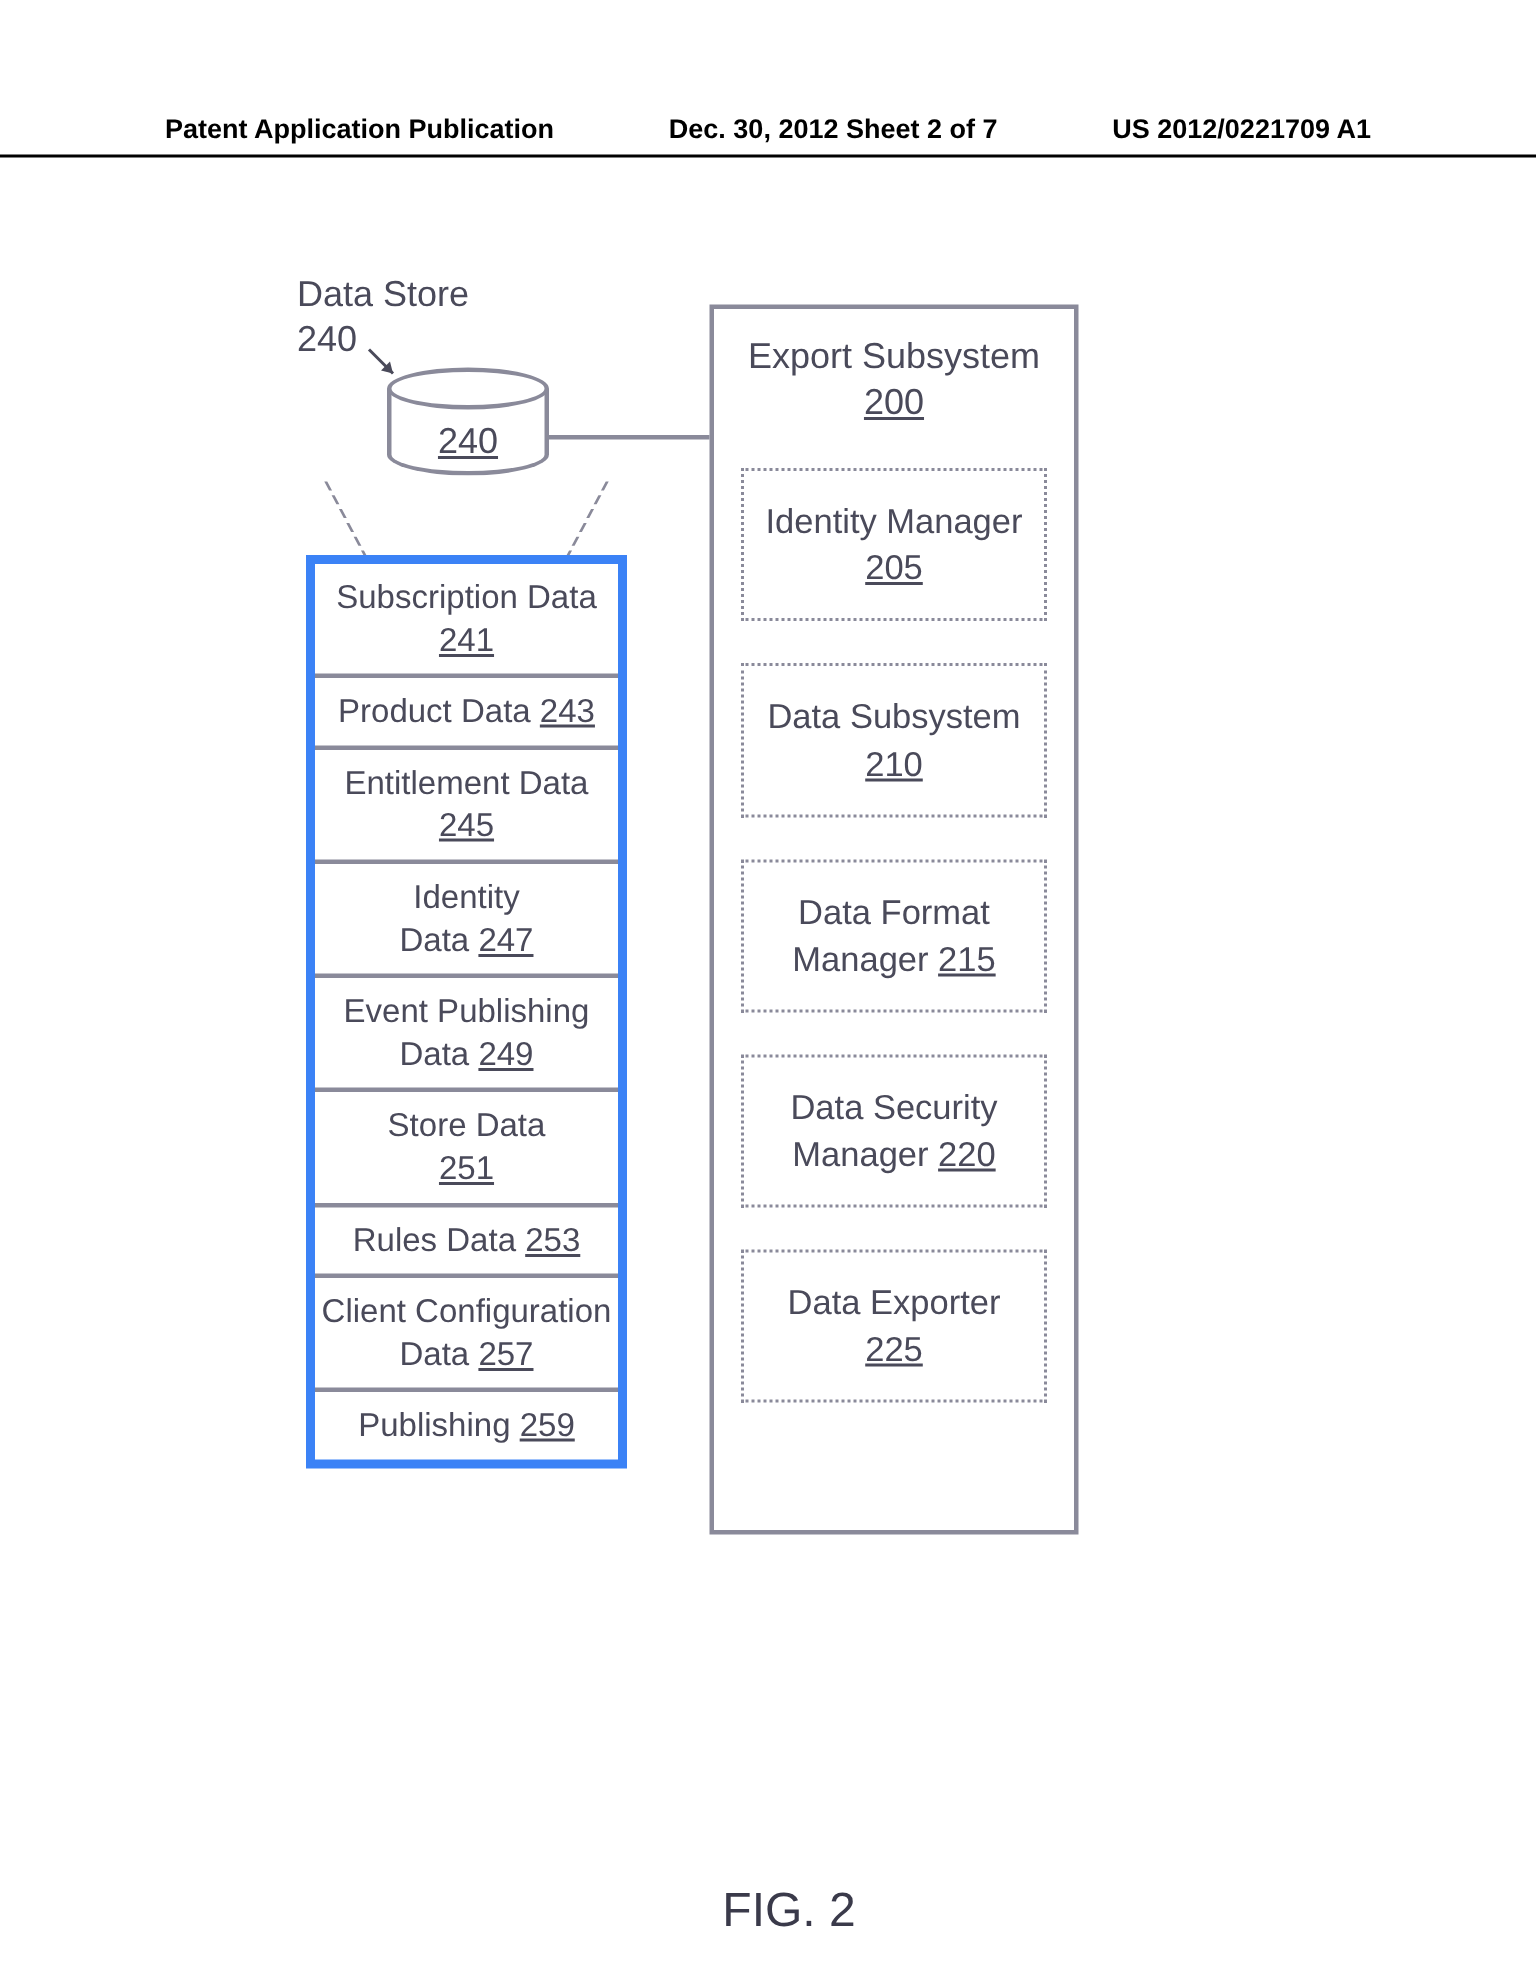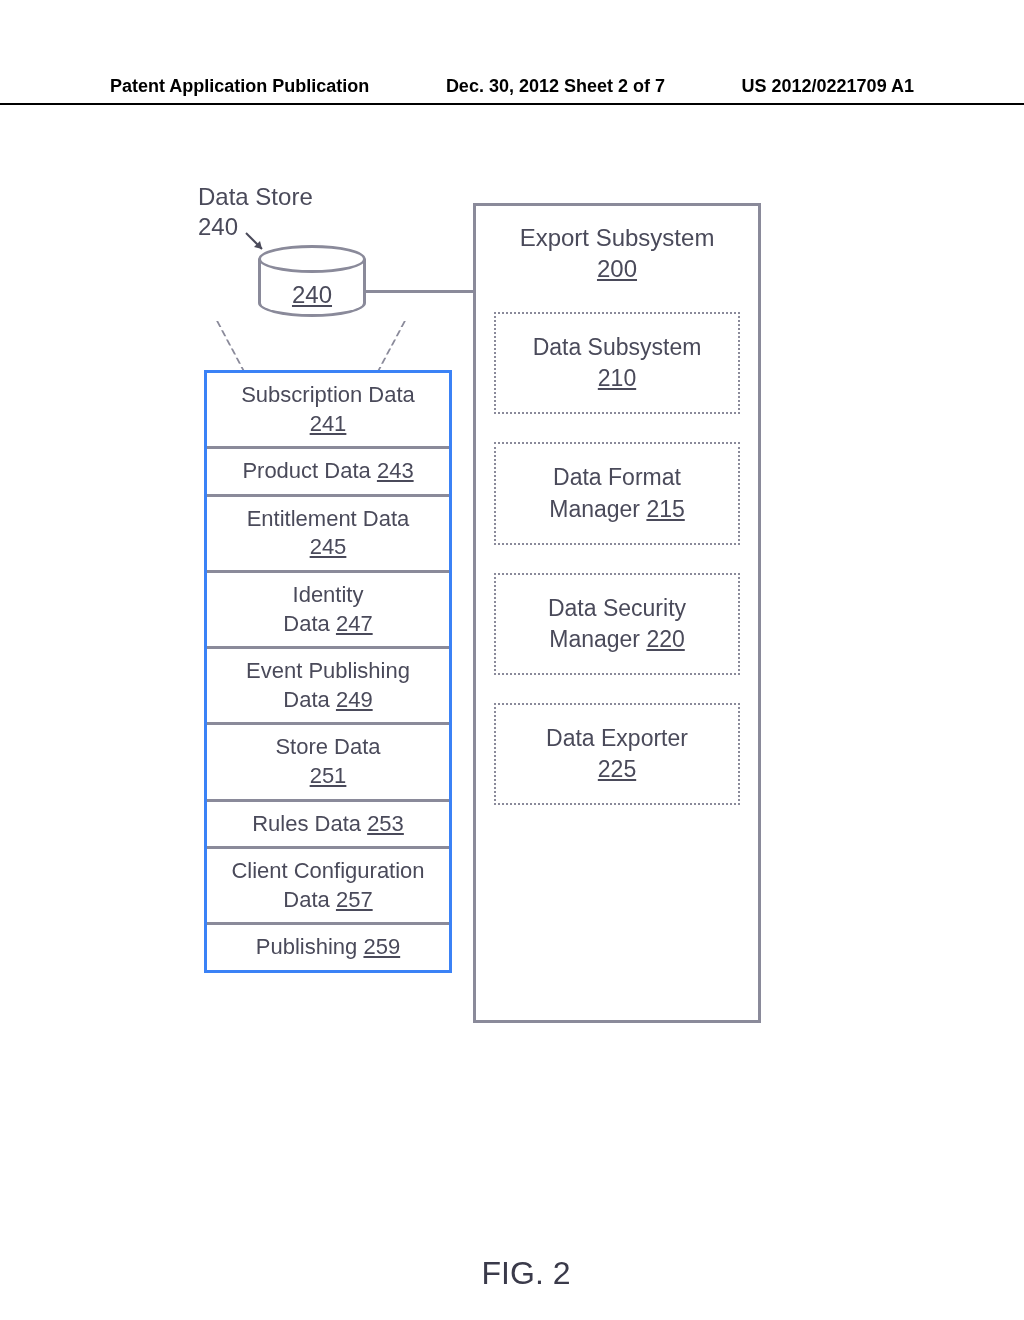--- a/index.html
+++ b/index.html
@@ -108,38 +108,38 @@
     left: 228px;
     width: 54px;
     height: 52px;
     border-right: 2px dashed #8a8a9a;
     transform: skewX(-28deg);
   }
   .stack {
     position: absolute;
     top: 215px;
     left: 94px;
-    width: 248px;
-    border: 3px solid #3b82f6;
+    width: 214px;
+    border: 6px solid #3b82f6;
   }
   .stack-cell {
     border-bottom: 3px solid #8a8a9a;
     text-align: center;
     padding: 8px 4px;
     color: #4a4a5a;
     font-size: 22px;
     line-height: 1.3;
   }
   .stack-cell:last-child { border-bottom: none; }
   .u { text-decoration: underline; }
   .subsystem {
     position: absolute;
     top: 48px;
     left: 363px;
-    width: 288px;
+    width: 246px;
     height: 820px;
     border: 3px solid #8a8a9a;
     padding: 16px 18px;
   }
   .sub-title {
     text-align: center;
     color: #4a4a5a;
     font-size: 24px;
     line-height: 1.3;
     margin-bottom: 28px;
@@ -238,20 +238,24 @@
       <span class="u">259</span>
     </div>
   </div>
 
   <div class="subsystem">
     <div class="sub-title">
       <span>Export Subsystem</span><br>
       <span class="u">200</span>
     </div>
     <div class="sub-box">
+      <span>Identity Manager</span><br>
+      <span class="u">205</span>
+    </div>
+    <div class="sub-box">
       <span>Data Subsystem</span><br>
       <span class="u">210</span>
     </div>
     <div class="sub-box">
       <span>Data Format</span><br>
       Manager <span class="u">215</span>
     </div>
     <div class="sub-box">
       <span>Data Security</span><br>
       Manager <span class="u">220</span>

